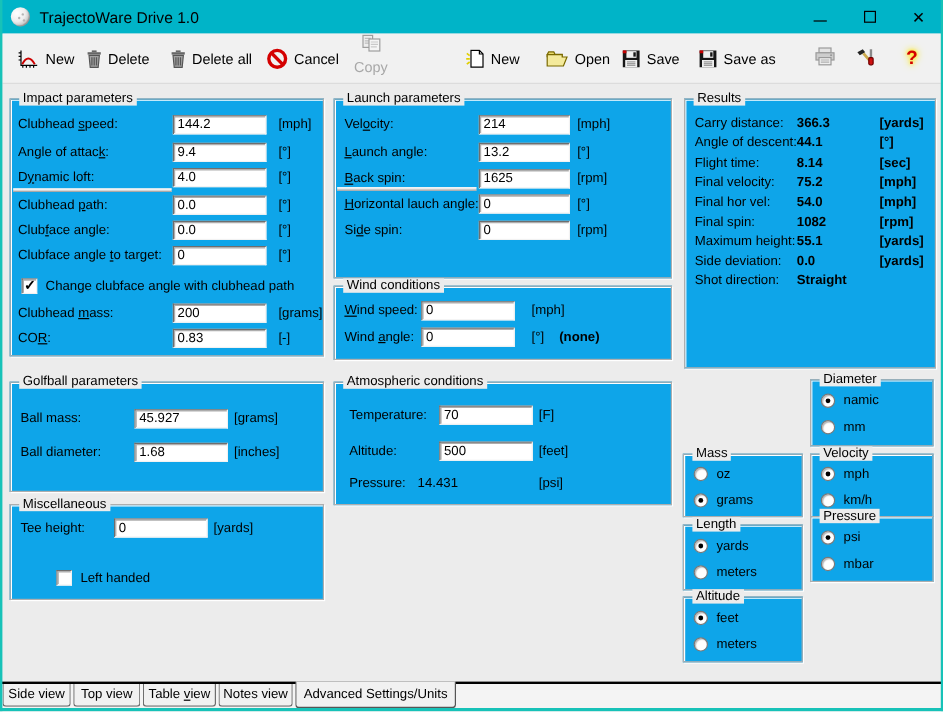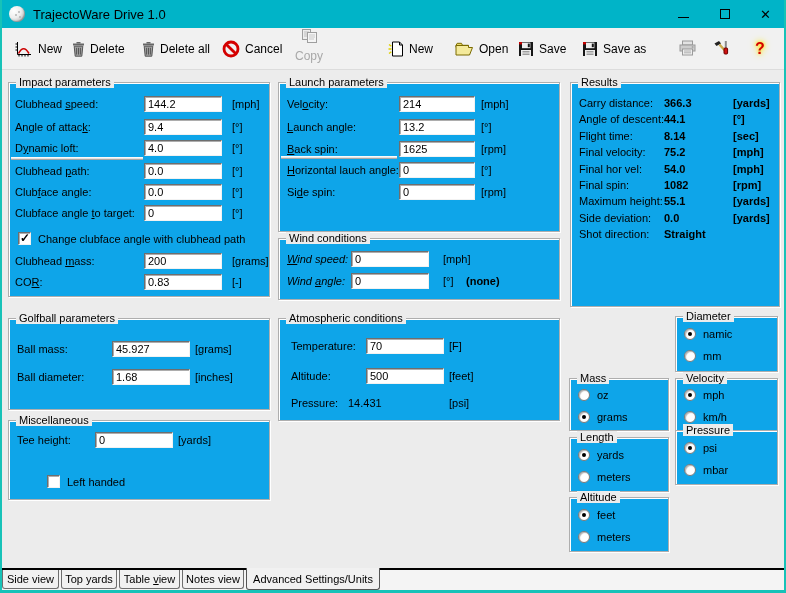--- a/index.html
+++ b/index.html
@@ -45,21 +45,21 @@
   .unit{position:absolute;top:2px;white-space:nowrap;}
   .note{position:absolute;top:2px;font-weight:bold;white-space:nowrap;}
   input.field{position:absolute;top:0;height:16px;background:#fff;font-family:"Liberation Sans",sans-serif;font-size:11px;padding:0 3px;
         border:1px solid;border-color:#6e6e6e #f2f2f2 #f2f2f2 #6e6e6e;box-shadow:inset 1px 1px 0 #adadad;outline:none;}
   .stat{position:absolute;top:2px;}
   .ridge{position:absolute;height:3px;background:#e2e2e2;border-top:1px solid #fafafa;border-bottom:1px solid #a8a8a8;}
 
   
   .g-impact .lbl{left:6px;} .g-impact input.field{left:135px;width:78px;} .g-impact .unit{left:223px;}
   .g-launch .lbl{left:8px;} .g-launch input.field{left:120px;width:76px;} .g-launch .unit{left:202px;}
-  .g-wind .lbl{left:8px;font-style:italic;} .g-wind input.field{left:72px;width:78px;} .g-wind .unit{left:164px;} .g-wind .note{left:187px;text-align:center;}
+  .g-wind .lbl{left:8px;} .g-wind input.field{left:72px;width:78px;} .g-wind .unit{left:164px;} .g-wind .note{left:187px;text-align:center;}
   .g-atmos .lbl{left:12px;} .g-atmos input.field{left:87px;width:78px;} .g-atmos .unit{left:170px;} .g-atmos .stat{left:69px;}
   .g-golf .lbl{left:8px;} .g-golf input.field{left:103px;width:78px;} .g-golf .unit{left:186px;}
   .g-misc .lbl{left:8px;} .g-misc input.field{left:86px;width:78px;} .g-misc .unit{left:169px;}
 
   
   #g-results{padding:14px 0 0 8px;}
   .rrow{display:flex;height:16.4px;align-items:flex-start;}
   .rlbl{width:85px;flex:none;}
   .rval{width:69px;flex:none;font-weight:bold;}
   .runit{font-weight:bold;}
@@ -489,21 +489,21 @@
       <span>meters</span>
     </div>
   </div>
 
   <div id="tabline"></div>
   <div id="tabstrip">
     <div class="tab" style="left:2px;width:57px">
         <span>Side view</span>
       </div>
     <div class="tab" style="left:61px;width:56px">
-        <span>Top yards</span>
+        <span>Top view</span>
       </div>
     <div class="tab" style="left:119px;width:61px">
         <span>Table <u>v</u>iew</span>
       </div>
     <div class="tab" style="left:182px;width:62px">
         <span>Notes view</span>
       </div>
     <div class="tab checked" style="left:246px;width:134px">
         <span>Advanced Settings/Units</span>
       </div>

